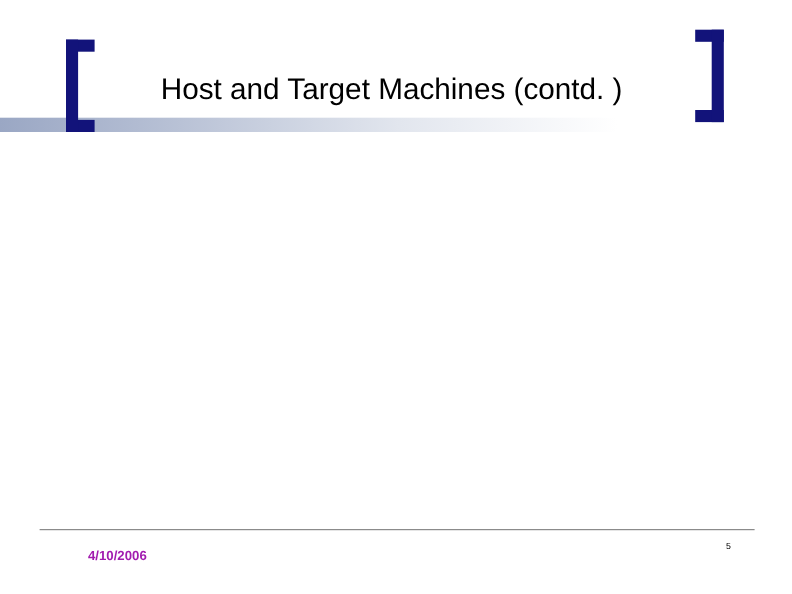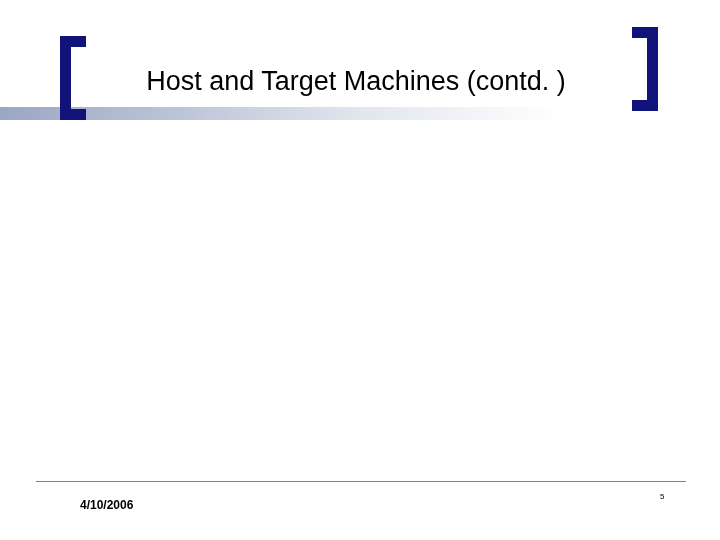--- a/index.html
+++ b/index.html
@@ -94,21 +94,21 @@
     width: 650px;
     height: 1px;
     background: #7f7f7f;
   }
   .footer-date {
     position: absolute;
     left: 80px;
     top: 498px;
     font-size: 12px;
     font-weight: bold;
-    color: #000000;
+    color: #a21caf;
   }
   .footer-page {
     position: absolute;
     left: 660px;
     top: 492px;
     font-size: 8px;
     color: #000000;
   }
 </style>
 </head>

